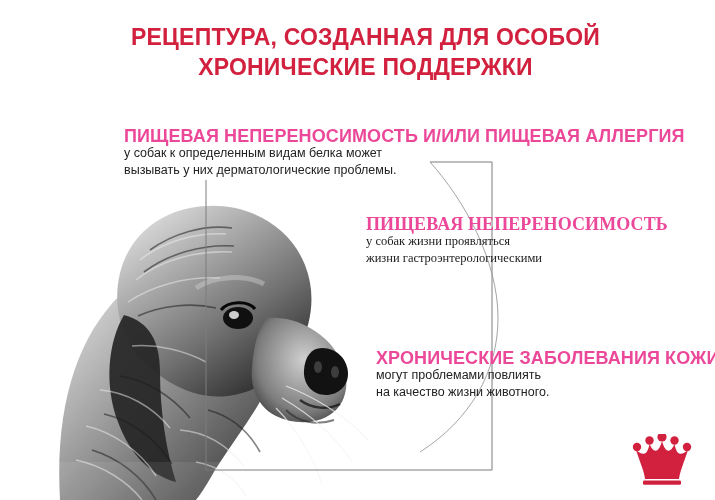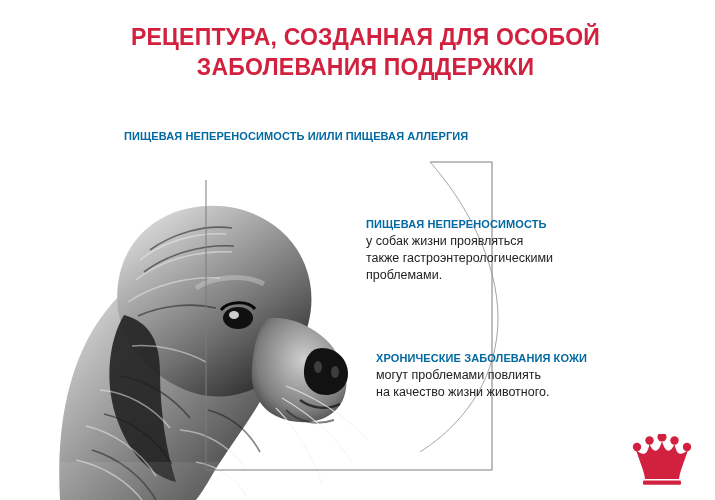--- a/index.html
+++ b/index.html
@@ -42,37 +42,37 @@
     height: 390px;
     overflow: hidden;
   }
   .photo svg { display: block; }
 
   
   .callout {
     position: absolute;
   }
   .callout .head {
-    color: #0369a1;
+    color: #ec4899;
     font-weight: bold;
-    font-size: 11px;
+    font-size: 18px;
     line-height: 16px;
     letter-spacing: 0.1px;
   }
   .callout .body {
     color: #222222;
     font-size: 12.5px;
     line-height: 17px;
     margin-top: 1px;
   }
   .callout .body span { display: block; white-space: nowrap; }
   .callout .head span { display: block; white-space: nowrap; }
 
   #callout-1 { left: 124px; top: 128px; }
-  #callout-2 { left: 366px; top: 216px; }
+  #callout-2 { left: 366px; top: 216px; font-family: Liberation Serif, serif; }
   #callout-3 { left: 376px; top: 350px; }
 
   
   .lines {
     position: absolute;
     left: 0;
     top: 0;
     width: 715px;
     height: 500px;
     pointer-events: none;
@@ -87,21 +87,21 @@
     height: 52px;
   }
 </style>
 </head>
 <body>
 
 <div id="page">
 
   <div class="title-block">
     <span class="title-line">РЕЦЕПТУРА, СОЗДАННАЯ ДЛЯ ОСОБОЙ</span>
-    <span class="title-line">ЗАБОЛЕВАНИЯ ПОДДЕРЖКИ</span>
+    <span class="title-line">ХРОНИЧЕСКИЕ ПОДДЕРЖКИ</span>
   </div>
 
   <div class="photo">
     <svg width="420" height="390" viewBox="0 0 420 390" xmlns="http://www.w3.org/2000/svg" aria-hidden="true">
       <defs>
         <linearGradient id="furA" x1="0" y1="0" x2="1" y2="1">
           <stop offset="0%" stop-color="#f2f2f2"></stop>
           <stop offset="45%" stop-color="#9a9a9a"></stop>
           <stop offset="100%" stop-color="#2e2e2e"></stop>
         </linearGradient>
@@ -192,30 +192,33 @@
       <path d="M492,162 L430,162"></path>
       <path d="M430,162 C464,200 498,260 498,318 C498,372 470,420 420,452" stroke="#9a9a9a" stroke-dasharray="0" opacity="0.9"></path>
       <path d="M352,248 L300,248" opacity="0.0"></path>
     </g>
   </svg>
 
   <div class="callout" id="callout-1">
     <div class="head">
       <span>ПИЩЕВАЯ НЕПЕРЕНОСИМОСТЬ И/ИЛИ ПИЩЕВАЯ АЛЛЕРГИЯ</span>
     </div>
+    <div class="body">
+      <span>у собак к определенным видам белка может</span>
+      <span>вызывать у них дерматологические проблемы.</span>
+    </div>
   </div>
 
   <div class="callout" id="callout-2">
     <div class="head">
       <span>ПИЩЕВАЯ НЕПЕРЕНОСИМОСТЬ</span>
     </div>
     <div class="body">
       <span>у собак жизни проявляться</span>
-      <span>также гастроэнтерологическими</span>
-      <span>проблемами.</span>
+      <span>жизни гастроэнтерологическими</span>
     </div>
   </div>
 
   <div class="callout" id="callout-3">
     <div class="head">
       <span>ХРОНИЧЕСКИЕ ЗАБОЛЕВАНИЯ КОЖИ</span>
     </div>
     <div class="body">
       <span>могут проблемами повлиять</span>
       <span>на качество жизни животного.</span>

